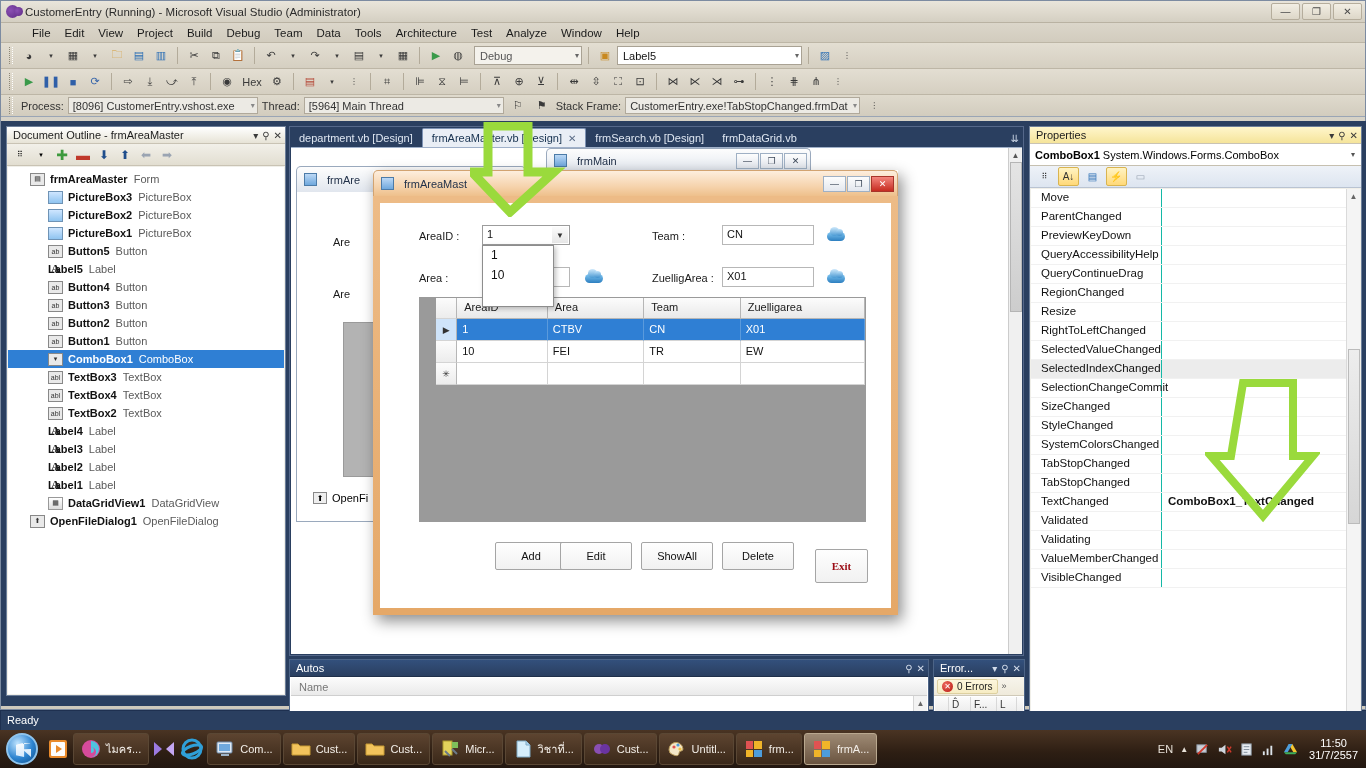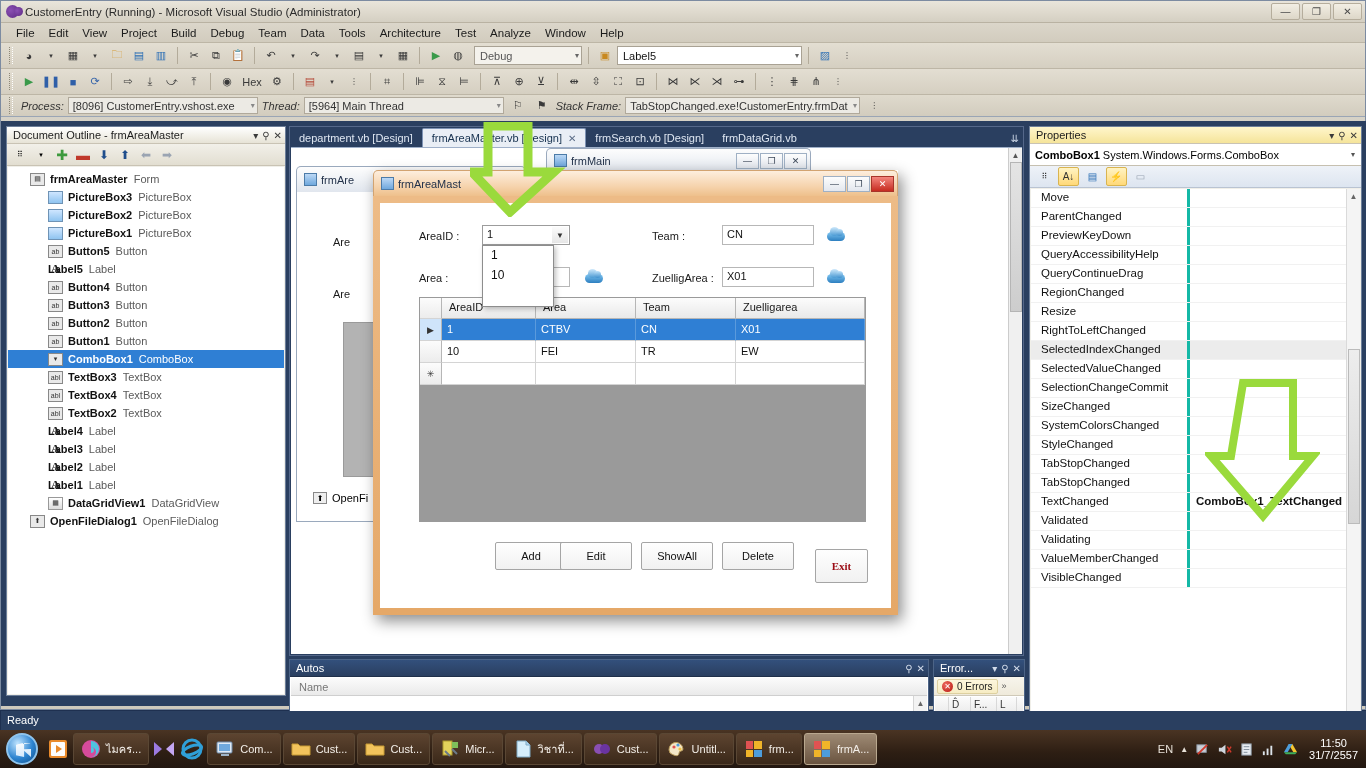--- a/index.html
+++ b/index.html
@@ -38,21 +38,21 @@
   .win-btns { position:absolute; right:3px; top:2px; display:flex; gap:2px; }
   .win-btn {
     width:29px; height:17px;
     background: linear-gradient(#f2eee4, #ddd7c8);
     border:1px solid #b5ad9c; border-radius:2px;
     display:flex; align-items:center; justify-content:center;
     font-size:10px; color:#4a4a4a;
   }
   
   #menubar {
-    height:20px; display:flex; align-items:center; padding-left:8px;
+    height:20px; display:flex; align-items:center; padding-left:24px;
     background: linear-gradient(#dbd6ca,#d2ccbe);
     border-bottom:1px solid #bdb6a6;
   }
   #menubar .mi { padding:2px 7px; font-size:11.5px; color:#1b1b1b; }
   
   .toolbar {
     height:26px; display:flex; align-items:center;
     background: linear-gradient(#e3ded2,#d5cfc1);
     border-bottom:1px solid #bdb6a6; padding-left:4px; gap:2px;
   }
@@ -68,21 +68,21 @@
     flex:none;
   }
   .tb-combo .arrow { margin-left:auto; padding-left:6px; color:#666; font-size:8px; }
   .tb-combo.white { background:#fff; color:#111; }
   
   #debugloc {
     height:22px; display:flex; align-items:center;
     background: linear-gradient(#dfdacd,#d2ccbe);
     border-bottom:1px solid #9aa5b5; padding-left:4px; font-size:11px; color:#333; gap:4px;
   }
-  .dl-label { color:#333;font-style:italic; }
+  .dl-label { color:#333; }
   .dl-field {
     height:17px; background:#eceae4; border:1px solid #b0a99b;
     display:flex; align-items:center; padding:0 2px 0 4px; font-size:11px; color:#333;
   }
   .dl-field .arrow{ margin-left:auto; padding-left:4px; color:#888; font-size:8px;}
   
   #workarea {
     position:absolute; left:0; top:120px; width:1366px; height:585px;
     background:#2a3f60;
   }
@@ -140,21 +140,21 @@
     background:#f0f0f0; border-left:1px solid #ccc;
   }
   #design-scroll .sb-arrow{ height:14px; display:flex;align-items:center;justify-content:center;font-size:8px;color:#555;}
   #design-scroll .sb-thumb{ position:absolute; top:14px; left:1px; width:12px; height:150px; background:linear-gradient(#e4e4e4,#cdcdcd); border:1px solid #b5b5b5;}
   
   .winform { position:absolute; }
   .wf-title {
     height:26px; display:flex; align-items:center; padding-left:7px;
     background: linear-gradient(#fdfdfd,#eef1f5 55%, #e1e6ee);
     border:1px solid #9aa9bd; border-bottom:none; border-radius:5px 5px 0 0;
-    font-size:11px; color:#23324a; gap:4px;
+    font-size:11px; color:#23324a; gap:10px;
   }
   .wf-ico { width:13px;height:13px; background:linear-gradient(#bcd8f5,#6fa8dd); border:1px solid #4c7ba8; flex:none;}
   .wf-btns { margin-left:auto; display:flex; margin-right:3px; }
   .wf-b {
     width:23px;height:16px; border:1px solid #9fb0c4; margin-left:1px;
     background:linear-gradient(#fdfdfd,#e3e7ee);
     display:flex;align-items:center;justify-content:center;font-size:9px;color:#3c4858;
   }
   .wf-b.close { background:linear-gradient(#f3867d,#c62b20); border-color:#a8342a; color:#fff;}
   .wf-body { background:#fff; border:1px solid #9aa9bd; border-top:none; }
@@ -195,21 +195,21 @@
   }
   .cloud-ico .c1{position:absolute;left:0;bottom:0;width:18px;height:9px;border-radius:5px;
     background:linear-gradient(#7fc6f2,#2d7fc0);}
   .cloud-ico .c2{position:absolute;left:3px;top:0;width:9px;height:9px;border-radius:50%;
     background:linear-gradient(#cfe9fb,#4a9ad4);}
   .cloud-ico .c3{position:absolute;left:9px;top:2px;width:7px;height:7px;border-radius:50%;
     background:linear-gradient(#bfe2fa,#3f90cd);}
   
   #dgv {
     position:absolute; left:32px; top:87px; width:447px; height:225px;
-    border:1px solid #9a9a9a; background:#9a9a9a; overflow:hidden;
+    border:1px solid #9a9a9a; background:#9a9a9a; overflow:hidden;padding-left:16px;
   }
   .dgv-header { display:flex; height:21px; background:linear-gradient(#fdfdfd,#e6e6e6); }
   .dgv-hcell { border-right:1px solid #b6b6b6; border-bottom:1px solid #b6b6b6;
     font-size:11px; color:#1a1a1a; padding:3px 0 0 7px; background:linear-gradient(#fcfcfc,#e9e9e9); }
   .dgv-row { display:flex; height:22px; background:#fff; }
   .dgv-cell { border-right:1px solid #d4d4d4; border-bottom:1px solid #d4d4d4;
     font-size:11px; color:#111; padding:4px 0 0 5px; background:#fff; }
   .dgv-row.sel .dgv-cell { background:#2f7fd4; color:#fff; border-right-color:#5a9adc;}
   .dgv-sel-col { width:22px; border-right:1px solid #b6b6b6; border-bottom:1px solid #d4d4d4;
     background:linear-gradient(#fcfcfc,#ececec); display:flex;align-items:center;justify-content:center;
@@ -265,21 +265,21 @@
   #prop-object .arrow{ margin-left:auto; padding-right:6px; color:#555; font-size:8px;}
   #prop-toolbar {
     height:22px; background:linear-gradient(#eef2f8,#dde5f0); border-bottom:1px solid #b9c3d2;
     display:flex; align-items:center; gap:3px; padding-left:4px;
   }
   .pt-btn { width:21px;height:19px; display:flex;align-items:center;justify-content:center;
     font-size:10px; color:#333; border:1px solid transparent;}
   .pt-btn.on { background:linear-gradient(#fff3c4,#ffd978); border:1px solid #d9b450; border-radius:2px;}
   #prop-list { position:absolute; left:1px; top:62px; right:1px; height:555px; background:#fff; overflow:hidden;}
   .prop-row { height:19px; display:flex; font-size:11.5px; color:#111; border-bottom:1px solid #f1f1f1; }
-  .prop-row .n { width:159px; padding:2px 0 0 10px; border-right:3px solid #14b8a6; }
+  .prop-row .n { width:131px; padding:2px 0 0 10px; border-right:1px solid #14b8a6; }
   .prop-row .v { flex:1; padding:2px 0 0 6px; font-weight:bold; }
   .prop-row.hl { background:#ececec; }
   #prop-vsb { position:absolute; right:0; top:0; width:14px; bottom:0; background:#f4f4f4; border-left:1px solid #dadada;}
   #prop-vsb .pa{ height:14px; display:flex;align-items:center;justify-content:center;font-size:8px;color:#666;}
   #prop-vsb .pt{ position:absolute; left:1px; top:160px; width:12px; height:175px;
     background:linear-gradient(#ededed,#d6d6d6); border:1px solid #bbb;}
   #prop-bottom {
     position:absolute; left:1px; right:1px; top:617px; height:60px; background:#f0efe9;
     border-top:1px solid #cfc9ba;
   }
@@ -451,21 +451,21 @@
     </span>
     <span class="dl-label">Thread:</span>
     <span class="dl-field" style="width:200px">
       <span>[5964] Main Thread</span>
       <span class="arrow">▾</span>
     </span>
     <span class="tbtn">⚐</span>
     <span class="tbtn">⚑</span>
     <span class="dl-label">Stack Frame:</span>
     <span class="dl-field" style="width:235px">
-      <span>TabStopChanged.exe!CustomerEntry.frmDat</span>
+      <span>CustomerEntry.exe!TabStopChanged.frmDat</span>
       <span class="arrow">▾</span>
     </span>
     <span class="tbtn" style="font-size:8px">⋮</span>
   </div>
 
   <div id="workarea">
 
     <div id="docoutline" class="panel">
       <div class="panel-head">
         <span>Document Outline - frmAreaMaster</span>
@@ -832,42 +832,42 @@
           <span class="v"></span>
         </div>
         <div class="prop-row">
           <span class="n">Resize</span>
           <span class="v"></span>
         </div>
         <div class="prop-row">
           <span class="n">RightToLeftChanged</span>
           <span class="v"></span>
         </div>
+        <div class="prop-row">
+          <span class="n">SelectedValueChanged</span>
+          <span class="v"></span>
+        </div>
         <div class="prop-row hl">
           <span class="n">SelectedIndexChanged</span>
           <span class="v"></span>
         </div>
         <div class="prop-row">
-          <span class="n">SelectedValueChanged</span>
-          <span class="v"></span>
-        </div>
-        <div class="prop-row">
           <span class="n">SelectionChangeCommit</span>
           <span class="v"></span>
         </div>
         <div class="prop-row">
           <span class="n">SizeChanged</span>
           <span class="v"></span>
         </div>
         <div class="prop-row">
+          <span class="n">StyleChanged</span>
+          <span class="v"></span>
+        </div>
+        <div class="prop-row">
           <span class="n">SystemColorsChanged</span>
-          <span class="v"></span>
-        </div>
-        <div class="prop-row">
-          <span class="n">StyleChanged</span>
           <span class="v"></span>
         </div>
         <div class="prop-row">
           <span class="n">TabStopChanged</span>
           <span class="v"></span>
         </div>
         <div class="prop-row">
           <span class="n">TabStopChanged</span>
           <span class="v"></span>
         </div>

